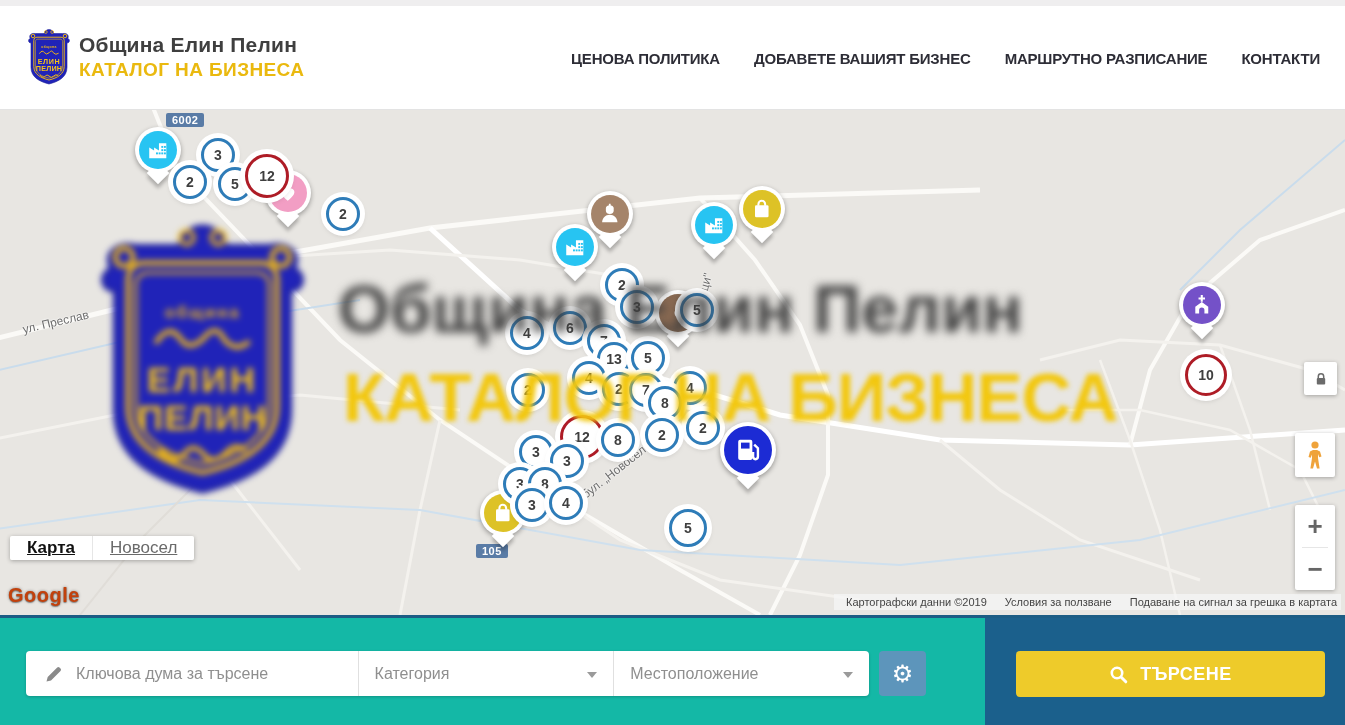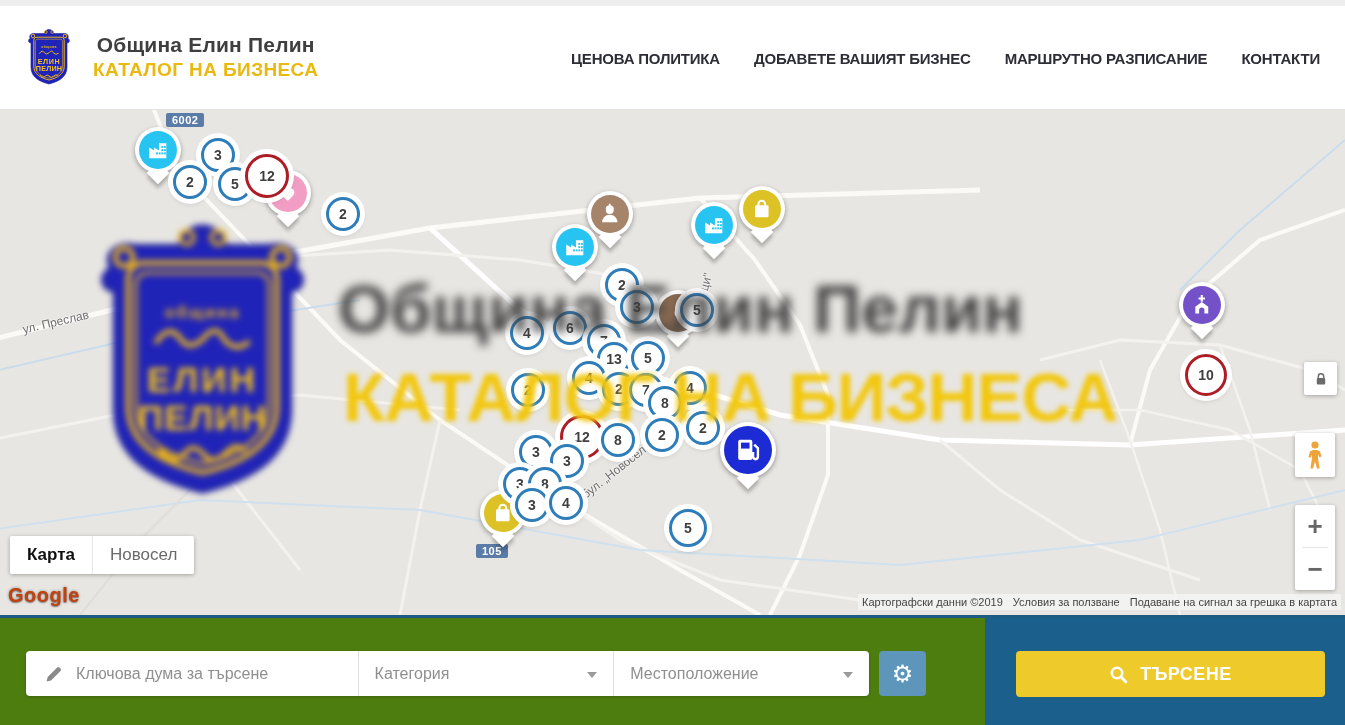--- a/index.html
+++ b/index.html
@@ -2,21 +2,21 @@
 <html><head>
 <meta charset="utf-8">
 <style>
   * { margin:0; padding:0; box-sizing:border-box; }
   html,body { width:1345px; height:725px; overflow:hidden; background:#efeeef;
     font-family:"Liberation Sans", sans-serif; }
 
   
   .header { position:absolute; left:0; top:6px; width:1345px; height:104px;
     background:#fff; border-bottom:1px solid #e3e3e3; z-index:30; }
-  .logo-wrap { position:absolute; left:25px; top:22px; display:flex; align-items:center; gap:20px;text-align:center; }
+  .logo-wrap { position:absolute; left:25px; top:22px; display:flex; align-items:center; gap:6px; }
   .logo-emblem { width:48px; height:58px; }
   .site-title { font-size:21px; font-weight:bold; color:#3f3f3f; letter-spacing:0.2px; }
   .site-subtitle { font-size:19px; font-weight:bold; color:#eab90f; letter-spacing:0.4px; margin-top:2px; }
   .nav { position:absolute; right:25px; top:0; height:104px; display:flex; align-items:center; gap:34px; }
   .nav a { text-decoration:none; font-size:15px; font-weight:bold; color:#2d2d36;
     letter-spacing:-0.2px; white-space:nowrap; }
 
   
   .map { position:absolute; left:0; top:110px; width:1345px; height:505px;
     background:#e8e6e2; overflow:hidden; }
@@ -44,42 +44,42 @@
   .wm-title { position:absolute; left:338px; top:160px; width:870px; z-index:10;
     font-size:67px; font-weight:bold; color:#3e3e3e; white-space:nowrap;
     filter:blur(5px); letter-spacing:0px; }
   .wm-subtitle { position:absolute; left:343px; top:248px; width:860px; z-index:10;
     font-size:69px; font-weight:bold; color:#f2c70e; white-space:nowrap;
     filter:blur(2.5px); letter-spacing:-1px; }
 
   
   .map-type { position:absolute; left:10px; top:426px; z-index:12; display:flex;
     box-shadow:0 1px 4px rgba(0,0,0,0.3); border-radius:2px; overflow:hidden; }
-  .map-type div { background:#fff; height:38px; display:flex; align-items:center;
-    padding:0 17px; font-size:17px; cursor:pointer; }
+  .map-type div { background:#fff; height:24px; display:flex; align-items:center;
+    padding:0 17px; font-size:17px; cursor:pointer;text-decoration:underline; }
   .map-type .sel { font-weight:bold; color:#111; }
   .map-type .unsel { color:#6a6a6a; border-left:1px solid #e6e6e6; }
   .google-logo { position:absolute; left:8px; top:474px; z-index:12; font-size:20px;
     font-weight:bold; color:#c2410c; letter-spacing:0.5px;
     text-shadow:0 0 3px rgba(68,68,68,0.6), 0 1px 1px rgba(68,68,68,0.5); }
   .attribution { position:absolute; right:4px; top:484px; z-index:12; display:flex; gap:10px;
     background:rgba(245,245,245,0.75); padding:2px 4px; }
-  .attribution span { font-size:11px; color:#444; white-space:nowrap; }
+  .attribution span { font-size:11px; color:#444; white-space:nowrap;margin-left:8px; }
   .ctl { position:absolute; background:#fff; z-index:12; box-shadow:0 1px 4px rgba(0,0,0,0.3);
     display:flex; align-items:center; justify-content:center; border-radius:2px; }
   .ctl-lock { left:1304px; top:252px; width:33px; height:33px; }
   .ctl-pegman { left:1295px; top:323px; width:40px; height:44px; }
   .ctl-zoom { left:1295px; top:395px; width:40px; height:85px; flex-direction:column; }
   .zoom-btn { width:40px; height:42px; display:flex; align-items:center; justify-content:center;
     font-size:26px; color:#666; cursor:pointer; font-weight:bold; }
   .zoom-sep { width:26px; height:1px; background:#e6e6e6; }
 
   
   .search-bar { position:absolute; left:0; top:615px; width:1345px; height:110px;
-    background:#4d7c0f; border-top:3px solid #1c5c84; z-index:30; }
+    background:#14b8a6; border-top:3px solid #1c5c84; z-index:30; }
   .search-bar-right { position:absolute; right:0; top:0; width:360px; height:110px; background:#1b608c; }
   .search-form { position:absolute; left:26px; top:33px; width:843px; height:45px;
     background:#fff; border-radius:4px; display:flex; align-items:stretch;
     box-shadow:0 1px 3px rgba(0,0,0,0.2); }
   .sf-section { display:flex; align-items:center; position:relative; }
   .sf-keyword { width:332px; padding:0 14px 0 18px; gap:12px; }
   .sf-select { width:256px; border-left:1px solid #e0e0e0; padding:0 16px; cursor:pointer; }
   .sf-select .val { font-size:16px; color:#8f8f8f; }
   .sf-caret { position:absolute; right:16px; top:50%; margin-top:-2px; width:0; height:0;
     border-left:5px solid transparent; border-right:5px solid transparent; border-top:6px solid #9a9a9a; }

